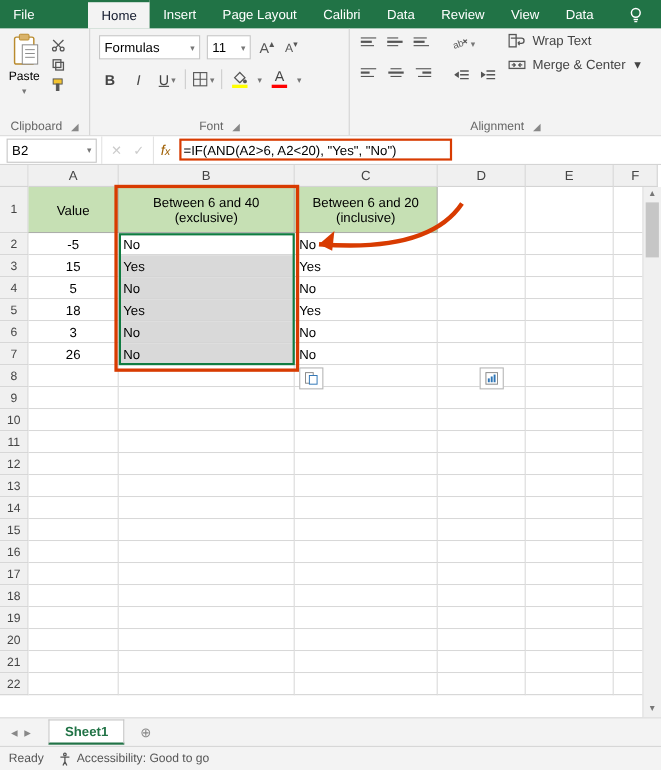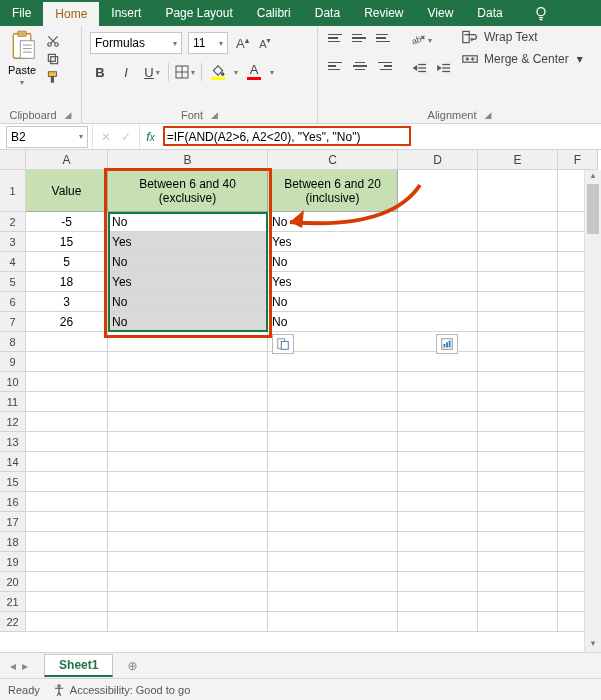--- a/index.html
+++ b/index.html
@@ -2,21 +2,21 @@
 <html><head>
 <meta charset="utf-8">
 <style>
   * { box-sizing: border-box; margin: 0; padding: 0; font-family: 'Segoe UI', Arial, sans-serif; }
   body { width: 601px; height: 700px; overflow: hidden; background: #fff; position: relative; user-select: none; }
 
   
   .tabs { display: flex; background: #217346; color: #fff; height: 26px; font-size: 12px; align-items: stretch; }
   .tab { padding: 0 12px; display: flex; align-items: center; cursor: pointer; }
   .tab.active { background: #f3f3f3; color: #217346; font-weight: 400; border-top: 2px solid #217346; }
-  .tab.home.active { color:#a16207; }
+  .tab.home.active { color:#0f172a;margin-left:37px; }
   .tab.lamp { margin-left: 6px; }
   .lamp svg { width: 16px; height: 16px; }
 
   
   .ribbon { background: #f3f3f3; border-bottom: 1px solid #d4d4d4; display: flex; height: 98px; }
   .group { border-right: 1px solid #d4d4d4; padding: 4px 8px 2px 8px; display: flex; flex-direction: column; justify-content: space-between; height: 100%; }
   .group-label { font-size: 11px; color: #666; text-align: center; padding-top: 2px; display:flex; justify-content:center; gap:8px; align-items:center;}
   .group-label .launcher { font-size:9px; color:#888; }
   .group-top { display: flex; align-items: center; gap: 6px; }
   .group-row { display: flex; align-items: center; gap: 6px; margin-top:2px;}
@@ -39,21 +39,21 @@
   .align-btn span { height:1.5px; background:#555; display:block;}
 
   .wrap-merge { display:flex; flex-direction:column; gap:8px; margin-left:8px;}
   .wm-item { display:flex; align-items:center; gap:6px; font-size:12px; color:#444; cursor:pointer; white-space:nowrap;}
 
   
   .fbar-row { display:flex; align-items:center; height:26px; border-bottom:1px solid #d4d4d4; background:#fff; font-size:12px;}
   .name-box { width:82px; height:22px; margin:2px 4px 2px 6px; border:1px solid #c6c6c6; display:flex; align-items:center; justify-content:space-between; padding:0 4px; background:#fff;}
   .name-box .caret{font-size:8px;color:#777;}
   .fx-controls { display:flex; align-items:center; gap:10px; padding:0 8px; color:#999; border-left:1px solid #e3e3e3; border-right:1px solid #e3e3e3; height:100%;}
-  .fx-label { font-style: italic; font-size:13px; color:#0f766e; padding:0 6px;}
+  .fx-label { font-style: italic; font-size:13px; color:#a16207; padding:0 6px;}
   .formula-input { flex:1; padding:0 6px; height:100%; display:flex; align-items:center; position:relative;}
   .formula-highlight { position:absolute; left:2px; top:2px; height:20px; border:2.5px solid #d83b01; padding:0 4px; display:flex; align-items:center; background:transparent; pointer-events:none;}
 
   
   .sheet { position:relative; background:#fff; overflow:hidden; height: calc(700px - 26px - 98px - 26px - 26px - 22px);}
   .corner { position:absolute; left:0; top:0; width:26px; height:42px; background:#f0f0f0; border-right:1px solid #d4d4d4; border-bottom:1px solid #d4d4d4;}
   .col-headers { position:absolute; left:26px; top:0; right:0; height:20px; display:flex;}
   .col-h { border-right:1px solid #d4d4d4; border-bottom:1px solid #d4d4d4; background:#f0f0f0; text-align:center; font-size:12px; color:#444; line-height:20px;}
   .row-headers { position:absolute; left:0; top:20px; width:26px; bottom:0;}
   .row-h { border-right:1px solid #d4d4d4; border-bottom:1px solid #d4d4d4; background:#f0f0f0; text-align:center; font-size:11px; color:#444;}

